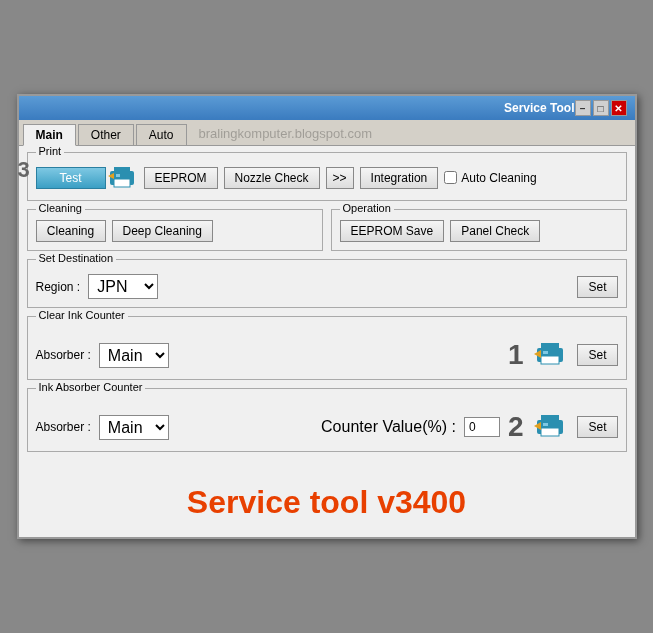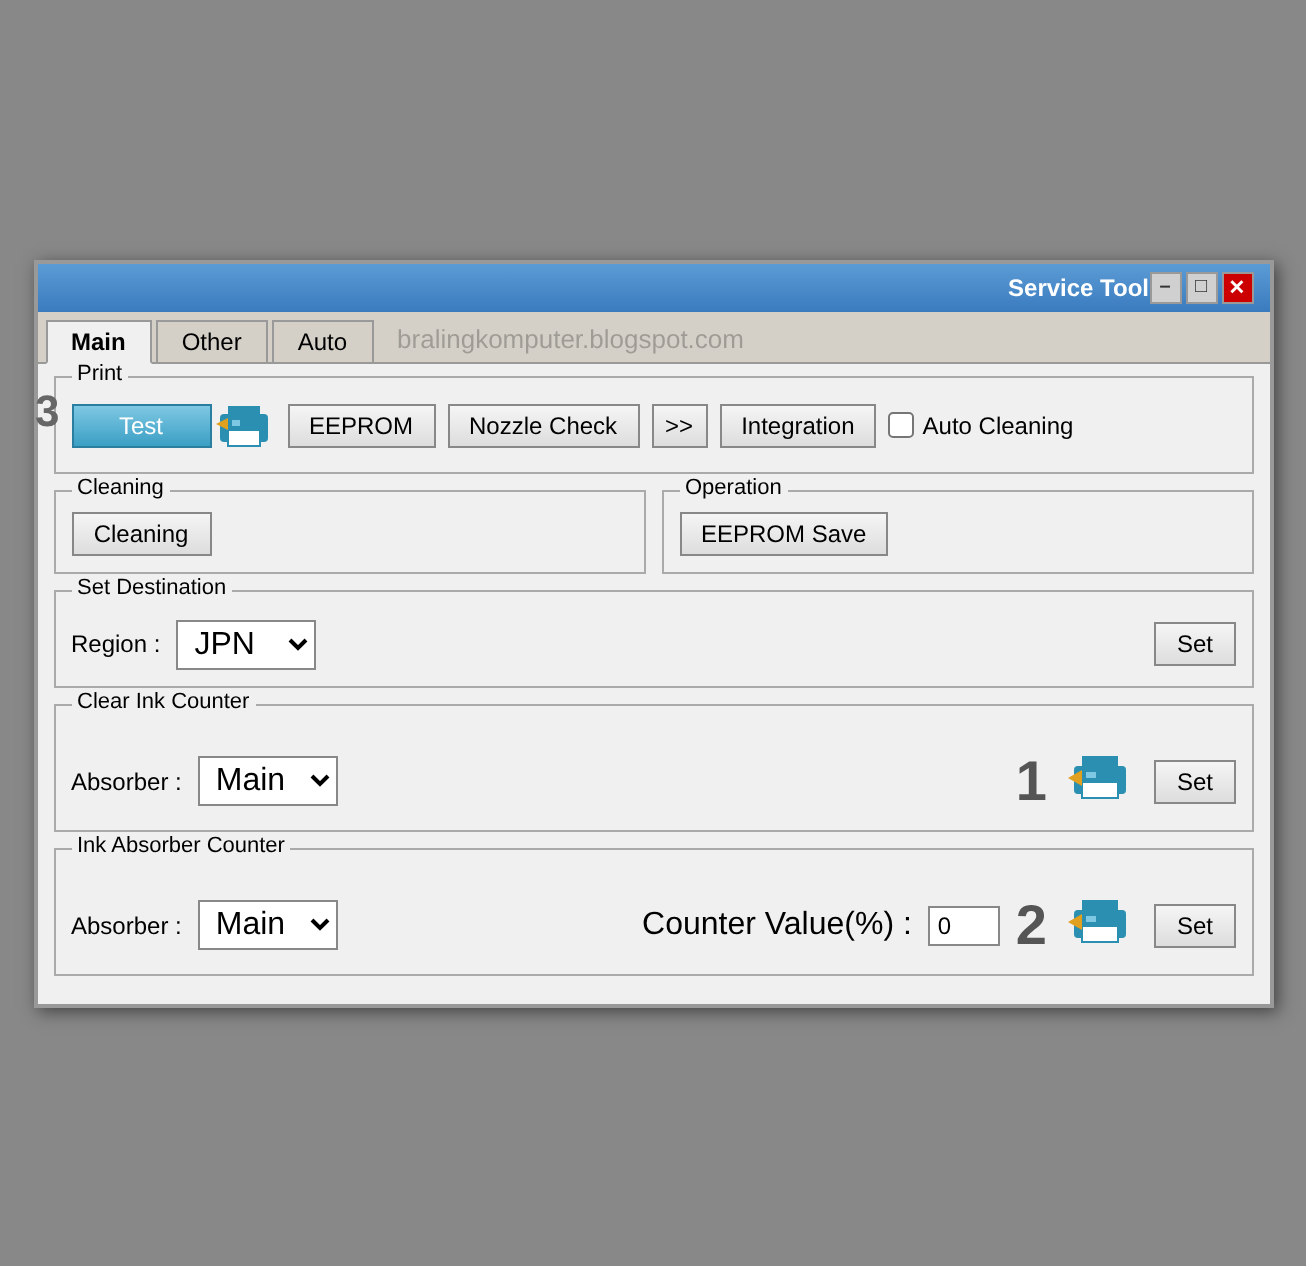--- a/index.html
+++ b/index.html
@@ -227,26 +227,28 @@
           <label>Auto Cleaning</label>
         </div>
       </div>
     </div>
 
     <div style="display:flex; gap:8px; margin-bottom:8px;">
       <div class="section-box" style="flex:1; margin-bottom:0;">
         <span class="section-label">Cleaning</span>
         <div style="display:flex; gap:6px; margin-top:6px;">
           <button class="btn">Cleaning</button>
+          <button class="btn">Deep Cleaning</button>
         </div>
       </div>
       <div class="section-box" style="flex:1; margin-bottom:0;">
         <span class="section-label">Operation</span>
         <div style="display:flex; gap:6px; margin-top:6px;">
           <button class="btn">EEPROM Save</button>
+          <button class="btn">Panel Check</button>
         </div>
       </div>
     </div>
 
     <div class="section-box">
       <span class="section-label">Set Destination</span>
       <div class="destination-row">
         <span class="label-text">Region :</span>
         <select class="select-input">
           <option>JPN</option>
@@ -297,15 +299,16 @@
             <rect x="8" y="3" width="18" height="7" fill="#2a8fb0"></rect>
             <rect x="8" y="16" width="18" height="8" fill="white" stroke="#2a8fb0" stroke-width="1"></rect>
             <rect x="10" y="11" width="5" height="3" fill="#7ec8e3"></rect>
             <polygon points="1,14 8,10 8,18" fill="#e0a020"></polygon>
           </svg>
         </span>
         <button class="btn-set">Set</button>
       </div>
     </div>
 
+    <div class="service-tool-title">Service tool v3400</div>
 
   </div>
 </div>
 
 </body></html>

